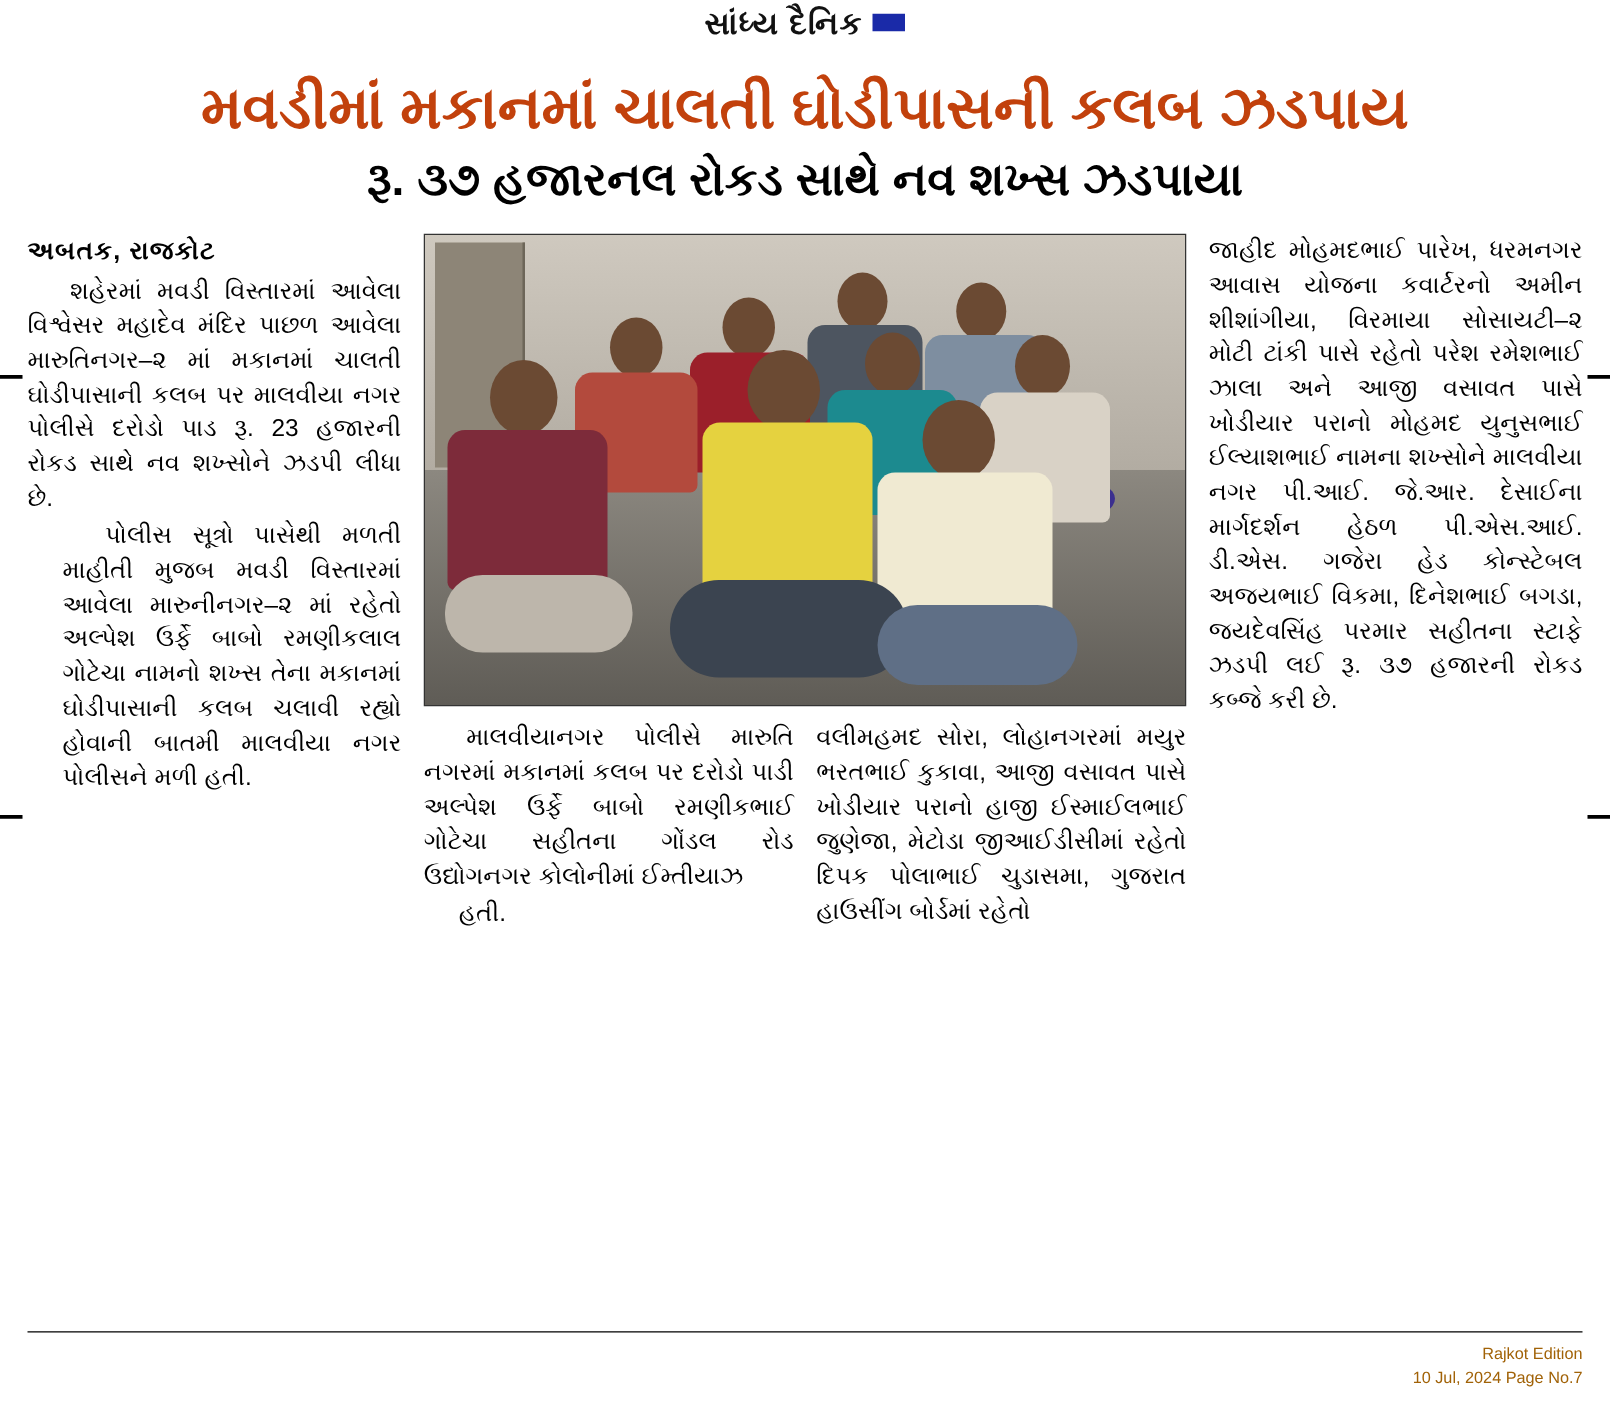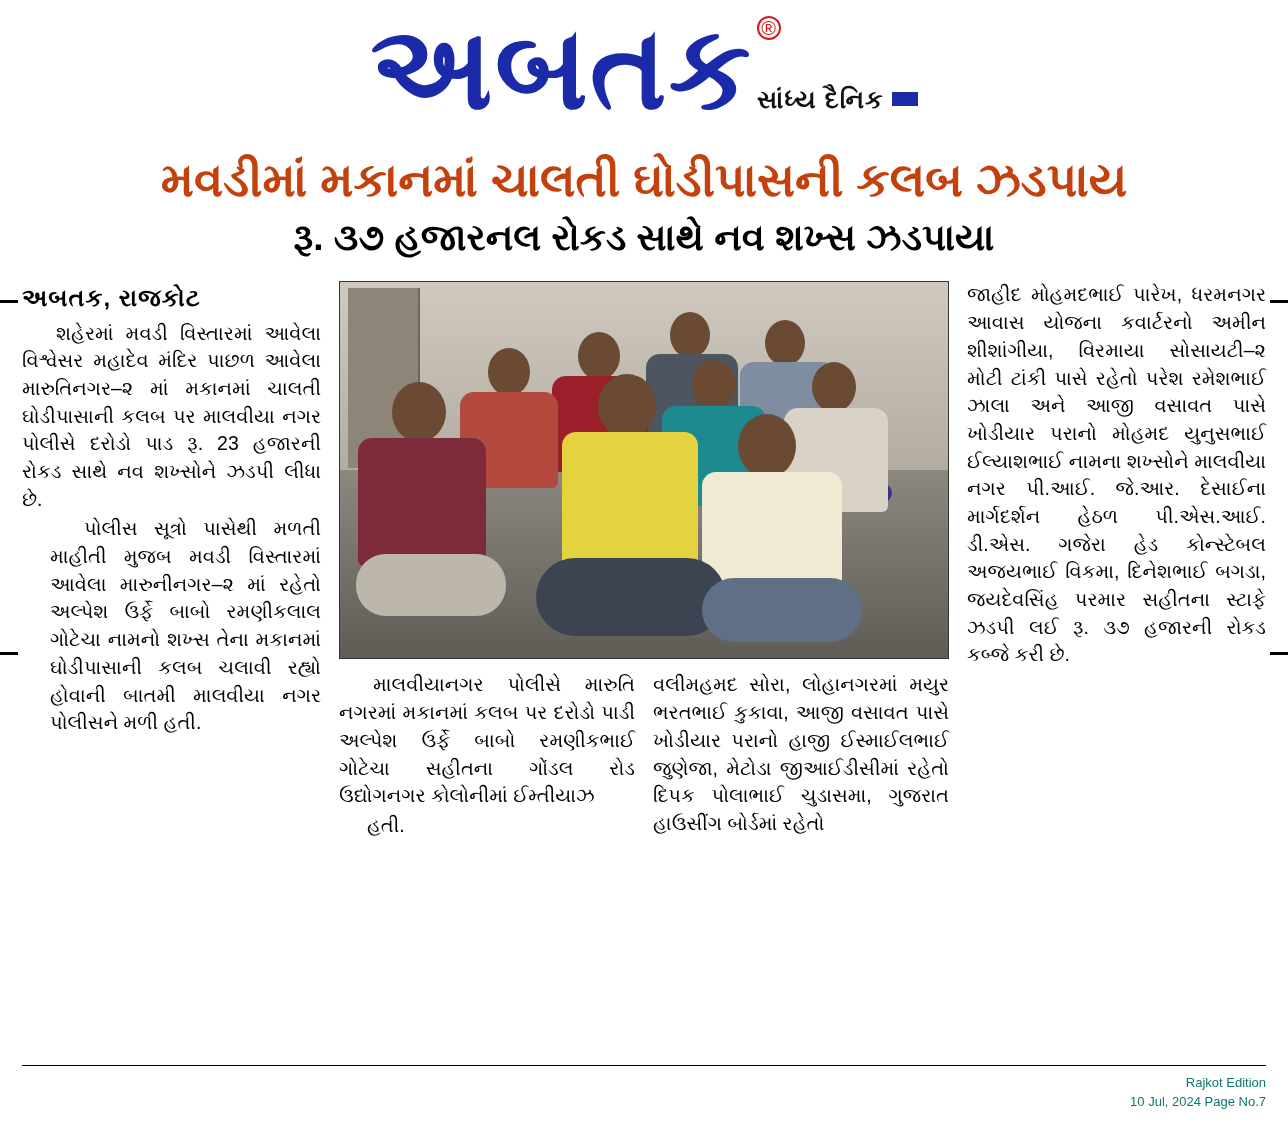--- a/index.html
+++ b/index.html
@@ -142,21 +142,21 @@
   .col {
     width: 300px;
     font-size: 19.5px;
     line-height: 1.42;
     text-align: justify;
     text-justify: inter-word;
   }
   .col.narrow-left { width: 300px; }
   .byline {
     font-weight: bold;
-    font-size: 24px;
+    font-size: 20px;
     letter-spacing: 1px;
     margin-bottom: 4px;
     text-align: left;
   }
   .para { margin: 0 0 0 0; text-indent: 34px; }
   .para + .para { margin-top: 2px; margin-left: 28px; }
 
   .middle {
     width: 610px;
   }
@@ -205,21 +205,21 @@
   .right-col { width: 300px; }
 
   
   .footer {
     position: absolute;
     right: 22px;
     bottom: 12px;
     text-align: right;
     font-size: 13px;
     line-height: 1.45;
-    color: #0f766e;
+    color: #a16207;
   }
   .footer-rule {
     position: absolute;
     left: 22px;
     right: 22px;
     bottom: 58px;
     height: 1px;
     background: #000;
   }
 </style>
@@ -227,24 +227,20 @@
 <body>
 
 <div class="page">
 
   <div class="rule-left"></div>
   <div class="rule-right"></div>
   <div class="rule-left2"></div>
   <div class="rule-right2"></div>
 
   <div class="masthead">
-    <div class="logo-wrap">
-      <div class="logo">અબતક</div>
-      <div class="reg-mark">®</div>
-    </div>
     <div class="subtitle-wrap">
       <span class="subtitle">સાંધ્ય દૈનિક</span><span class="subtitle-bar"></span>
     </div>
   </div>
 
   <div class="headline">મવડીમાં મકાનમાં ચાલતી ઘોડીપાસની કલબ ઝડપાય</div>
   <div class="subhead">રૂ. ૩૭ હજારનલ રોકડ સાથે નવ શખ્સ ઝડપાયા</div>
 
   <div class="content">
 

